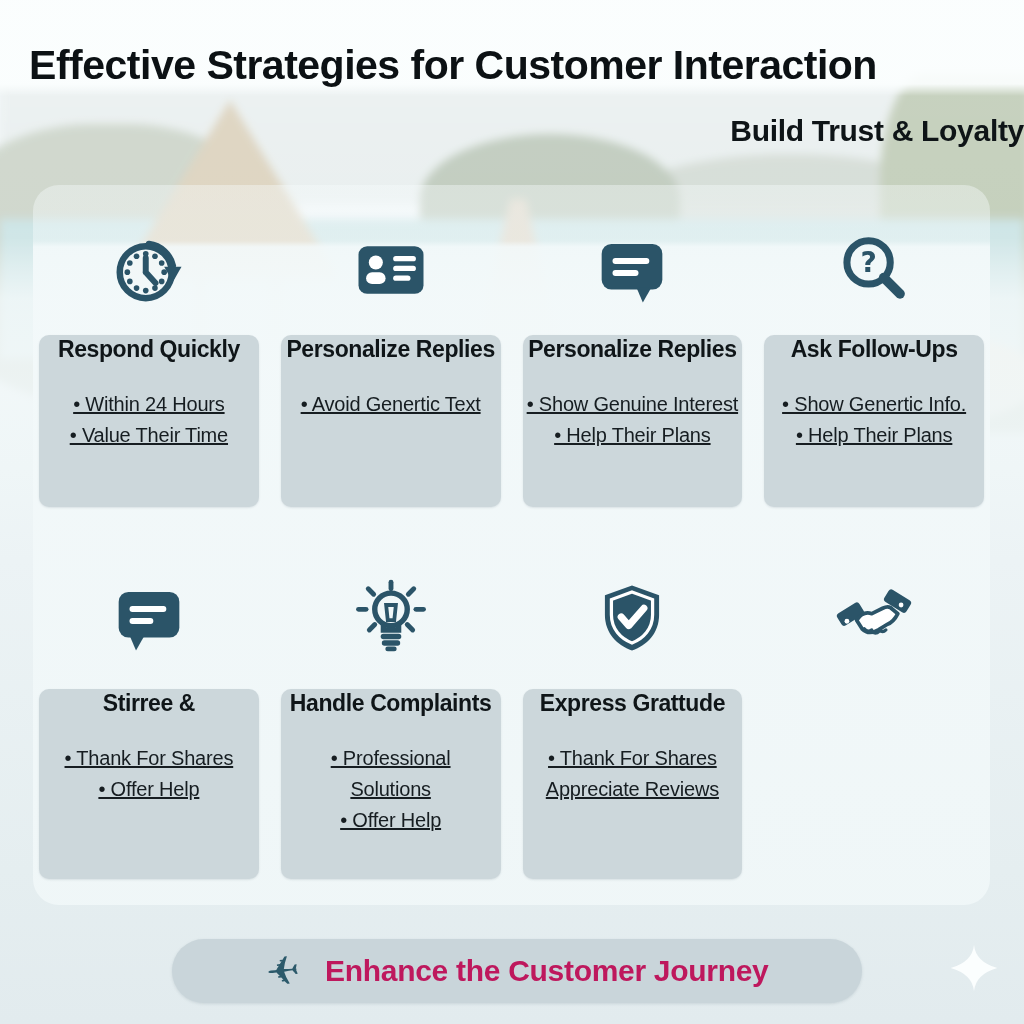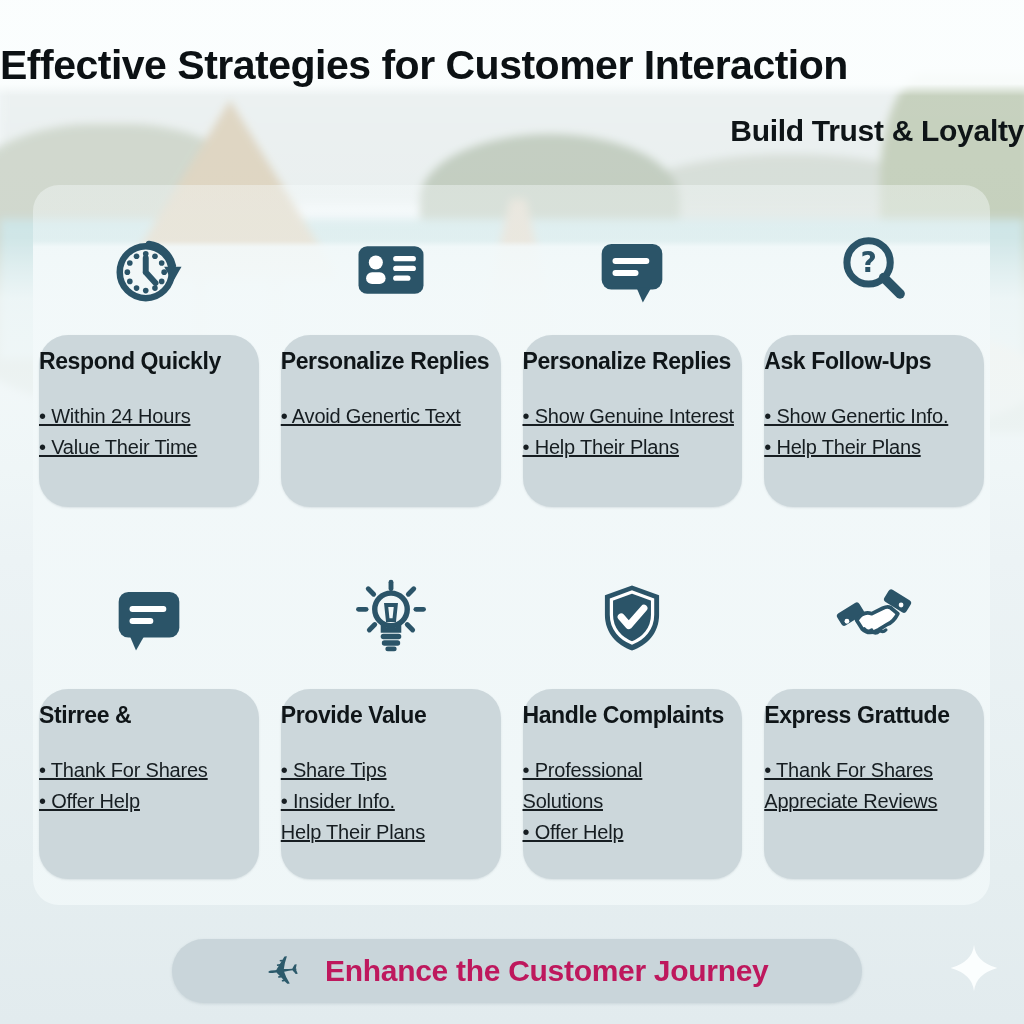--- a/index.html
+++ b/index.html
@@ -22,36 +22,36 @@
   .ph-pier{left:468px;top:115px;width:100px;height:190px;background:#cdb184;clip-path:polygon(42% 0,58% 0,100% 100%,0 100%);}
   .ph-sand{left:820px;top:250px;width:220px;height:90px;background:#e6d7b5;border-radius:50%;}
   
   .wash{position:absolute;inset:0;background:linear-gradient(180deg,
       rgba(251,254,254,.97) 0px, rgba(251,254,254,.95) 84px,
       rgba(255,255,255,.28) 96px, rgba(255,255,255,.26) 238px,
       rgba(245,250,251,.80) 300px, rgba(239,246,247,.97) 470px,
       rgba(236,243,245,1) 560px, rgba(229,238,240,1) 870px,
       rgba(226,235,238,1) 1024px);}
   
-  .title{position:absolute;top:42px;left:0;width:906px;
+  .title{position:absolute;top:42px;left:0;width:906px;text-align:center;
     font-size:41px;font-weight:bold;letter-spacing:-.5px;color:#0c1114;}
   .subtitle{position:absolute;top:114px;left:0;width:1024px;text-align:right;
     font-size:30px;font-weight:bold;letter-spacing:-.3px;color:#0e1417;}
   
   .panel{position:absolute;left:33px;top:185px;width:957px;height:720px;border-radius:26px;
     background:linear-gradient(180deg, rgba(247,252,253,.40) 0px, rgba(247,252,253,.42) 56px,
       rgba(243,249,250,.92) 62px, rgba(240,247,248,.95) 100%);}
   .row{display:grid;grid-template-columns:repeat(4,1fr);column-gap:22px;padding:0 6px;}
   .cell{display:flex;justify-content:center;align-items:center;}
   .icon-row1{margin-top:46px;height:78px;}
   .icon-row2{margin-top:72px;height:78px;}
   .card-row1{margin-top:26px;height:172px;}
   .card-row2{margin-top:32px;height:190px;}
-  .card{height:100%;background:#ccd7db;border-radius:29px;
-    padding-top:13px;box-sizing:border-box;box-shadow:0 1px 2px rgba(90,110,120,.15);}
+  .card{height:100%;background:#ccd7db;border-radius:10px;text-align:center;
+    padding-top:1px;box-sizing:border-box;box-shadow:0 1px 2px rgba(90,110,120,.15);}
   .card-title{font-size:23px;font-weight:bold;letter-spacing:-.4px;color:#0f1518;white-space:nowrap;}
   .card-lines{margin-top:26px;font-size:20px;line-height:1.55;color:#161d21;letter-spacing:-.2px;}
   .card-lines div{white-space:nowrap;text-decoration:underline;}
   
   .pill{position:absolute;left:172px;top:939px;width:690px;height:64px;border-radius:32px;
     background:#c9d5da;display:flex;align-items:center;justify-content:center;gap:26px;
     box-shadow:0 1px 3px rgba(90,110,120,.18);}
   .plane{font-family:"DejaVu Sans",sans-serif;font-size:40px;color:#2c5a6b;
     transform:scaleX(-1) rotate(6deg);line-height:1;}
   .pill-label{font-size:30px;font-weight:bold;letter-spacing:-.3px;color:#be185d;}
@@ -209,28 +209,20 @@
 
   <div class="row card-row2">
     <div class="card">
       <div class="card-title">Stirree &amp;</div>
       <div class="card-lines">
         <div>• Thank For Shares</div>
         <div>• Offer Help</div>
       </div>
     </div>
     <div class="card">
-      <div class="card-title">Provide Value</div>
-      <div class="card-lines">
-        <div>• Share Tips</div>
-        <div>• Insider Info.</div>
-        <div>Help Their Plans</div>
-      </div>
-    </div>
-    <div class="card">
       <div class="card-title">Handle Complaints</div>
       <div class="card-lines">
         <div>• Professional</div>
         <div>Solutions</div>
         <div>• Offer Help</div>
       </div>
     </div>
     <div class="card">
       <div class="card-title">Express Grattude</div>
       <div class="card-lines">

